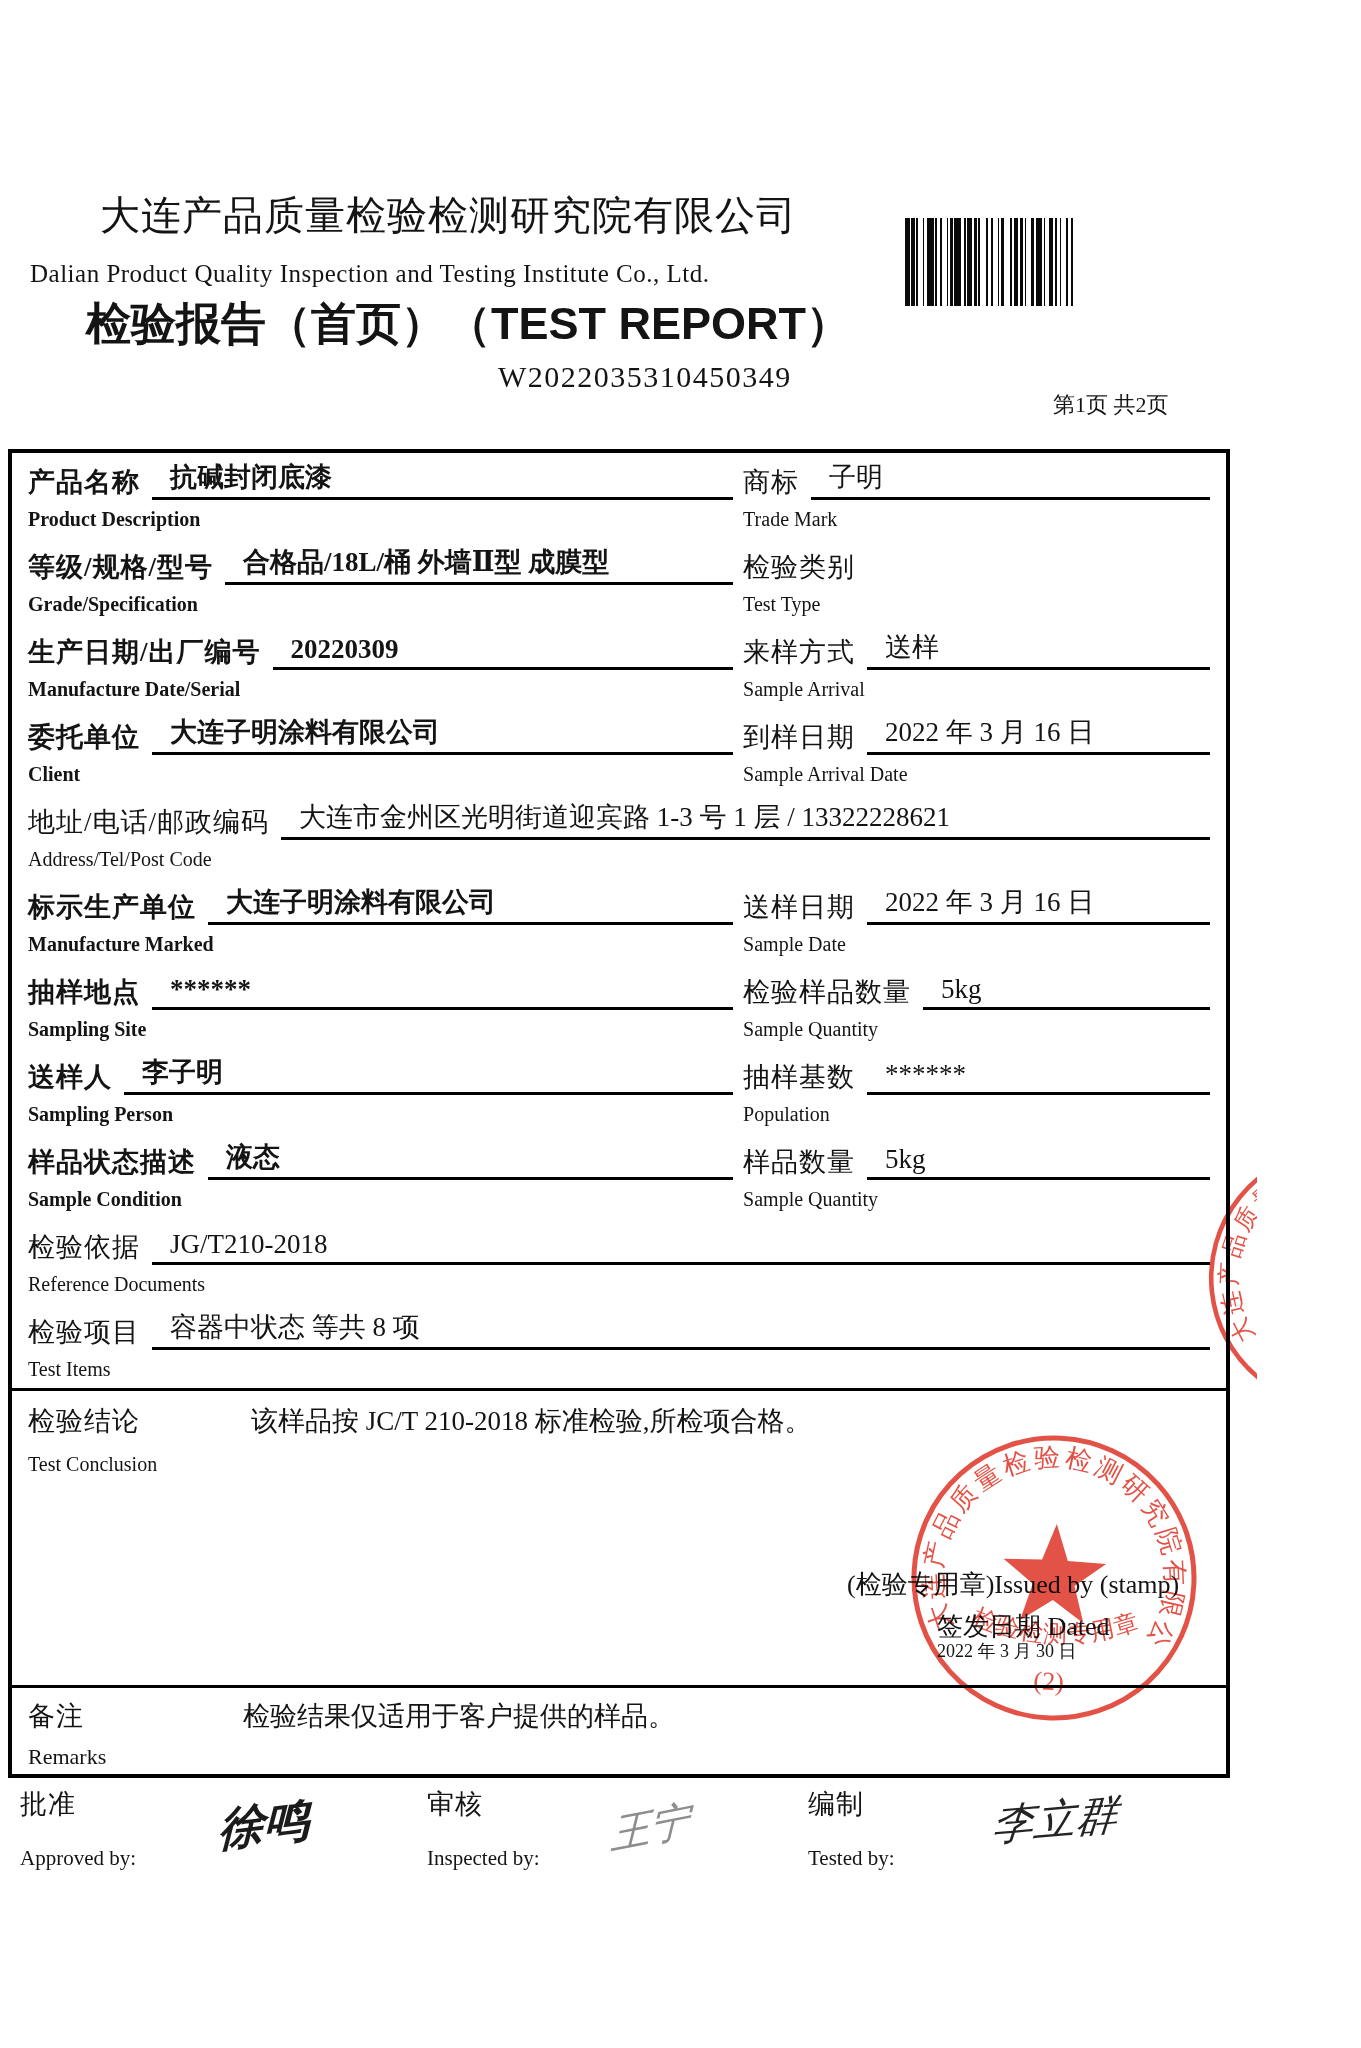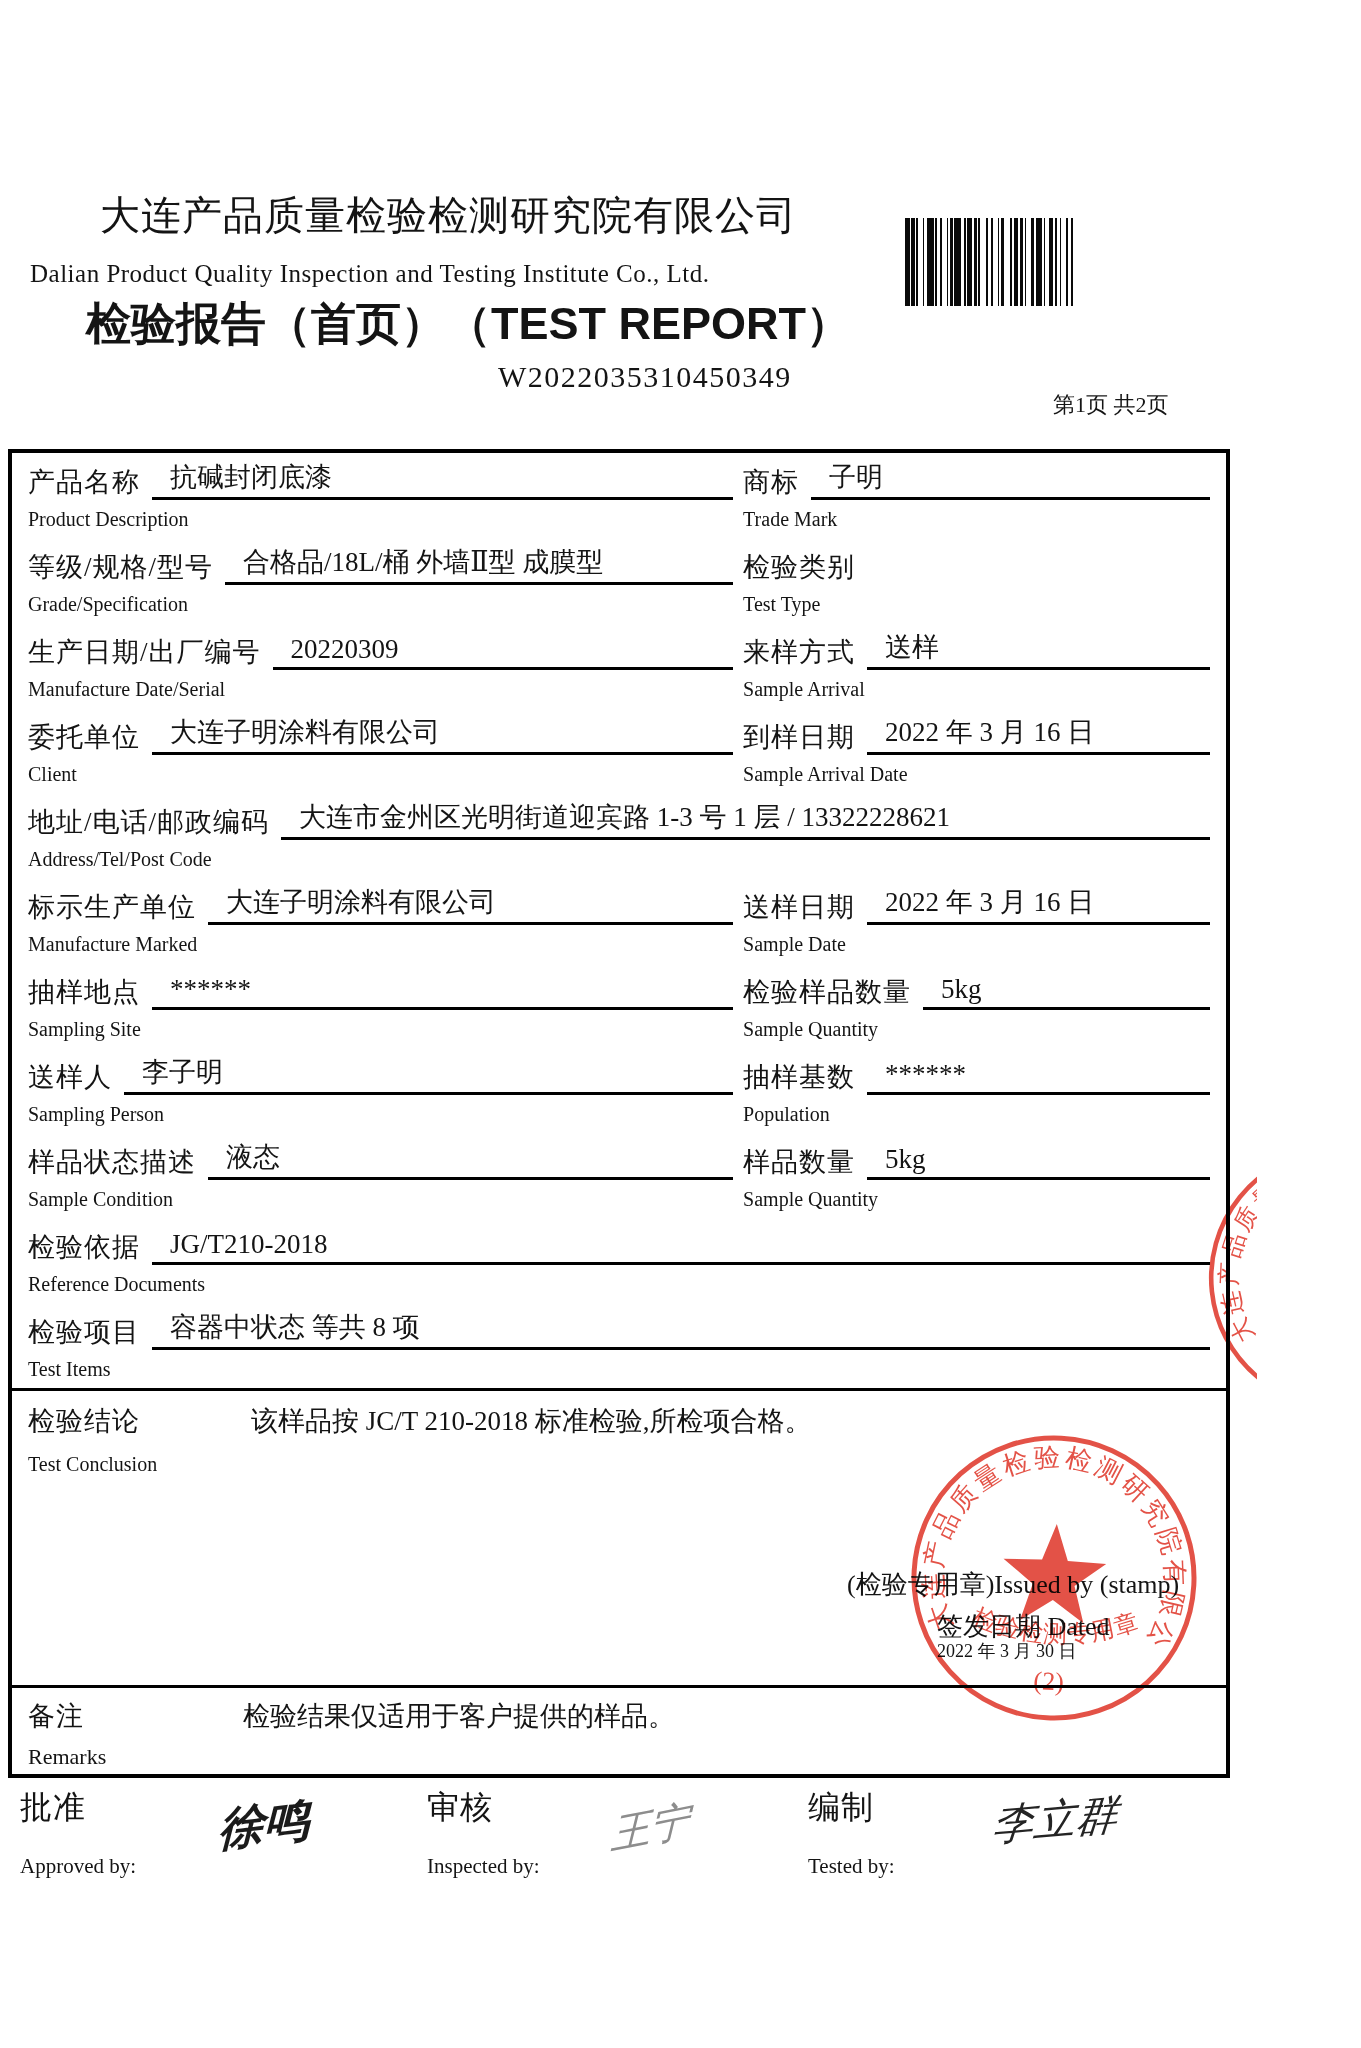--- a/index.html
+++ b/index.html
@@ -11,21 +11,21 @@
   .doc-title{position:absolute;left:86px;top:294px;font-size:45px;font-weight:bold;
              font-family:"Liberation Sans","DejaVu Sans",sans-serif;white-space:nowrap;letter-spacing:0;}
   .report-no{position:absolute;left:498px;top:360px;font-size:30px;letter-spacing:1.5px;white-space:nowrap;}
   .page-info{position:absolute;left:1053px;top:390px;font-size:22px;white-space:nowrap;}
   .barcode{position:absolute;left:905px;top:218px;width:286px;height:88px;display:flex;align-items:stretch;overflow:hidden;}
   .barcode .bar{height:100%;}
   
   .tbl{position:absolute;left:8px;top:449px;width:1222px;border:4px solid #000;box-sizing:border-box;background:transparent;}
   .irow{display:flex;height:85px;padding:0 16px;box-sizing:border-box;}
   .cell{display:flex;flex-direction:column;min-width:0;}
-  .cell.left{flex:0 0 60.5%;padding-right:10px;box-sizing:border-box;}
+  .cell.left{flex:0 0 60.5%;padding-right:10px;box-sizing:border-box;font-weight:bold;}
   .cell.right{flex:1;}
   .cell.full{flex:1;}
   .cline{display:flex;align-items:flex-end;height:47px;}
   .cn{font-size:27px;white-space:nowrap;letter-spacing:1px;}
   .val{flex:1;margin-left:12px;border-bottom:3px solid #000;font-size:27px;
        padding:0 0 2px 18px;white-space:nowrap;overflow:visible;}
   .en{font-size:20px;margin-top:8px;white-space:nowrap;}
   
   .concl{position:relative;border-top:3.5px solid #000;height:294px;}
   .concl-line{position:absolute;left:16px;top:12px;display:flex;gap:8px;}
@@ -36,21 +36,21 @@
   .date-label{position:absolute;left:925px;top:218px;font-size:26px;white-space:nowrap;}
   .date-value{position:absolute;left:925px;top:248px;font-size:18px;white-space:nowrap;}
   
   .remarks{position:relative;border-top:3.5px solid #000;height:86px;}
   .rem-line{position:absolute;left:16px;top:10px;display:flex;}
   .rem-label{font-size:27px;letter-spacing:1px;width:215px;}
   .rem-text{font-size:27px;white-space:nowrap;}
   .rem-en{position:absolute;left:16px;top:56px;font-size:22px;}
   
   .fcol{position:absolute;top:1786px;}
-  .fcol .cn{font-size:32px;}
+  .fcol .cn{font-size:27px;}
   .fcol .en{font-size:21px;margin-top:24px;}
   .sig{position:absolute;white-space:nowrap;font-style:italic;}
   .sig1{left:218px;top:1794px;font-size:46px;font-weight:bold;color:#1b1b1b;transform:rotate(-7deg) skewX(-8deg);}
   .sig2{left:610px;top:1800px;font-size:40px;color:#8d8d8d;transform:rotate(-11deg) skewX(-12deg);}
   .sig3{left:992px;top:1792px;font-size:42px;color:#242424;transform:rotate(-5deg) skewX(-10deg);}
   
   .stamp{position:absolute;mix-blend-mode:multiply;opacity:.88;}
   .stamp-main{left:904px;top:1428px;width:300px;height:300px;transform:rotate(3deg);}
   .stamp-edge{left:1202px;top:1140px;width:276px;height:276px;transform:rotate(-6deg);}
 </style>

